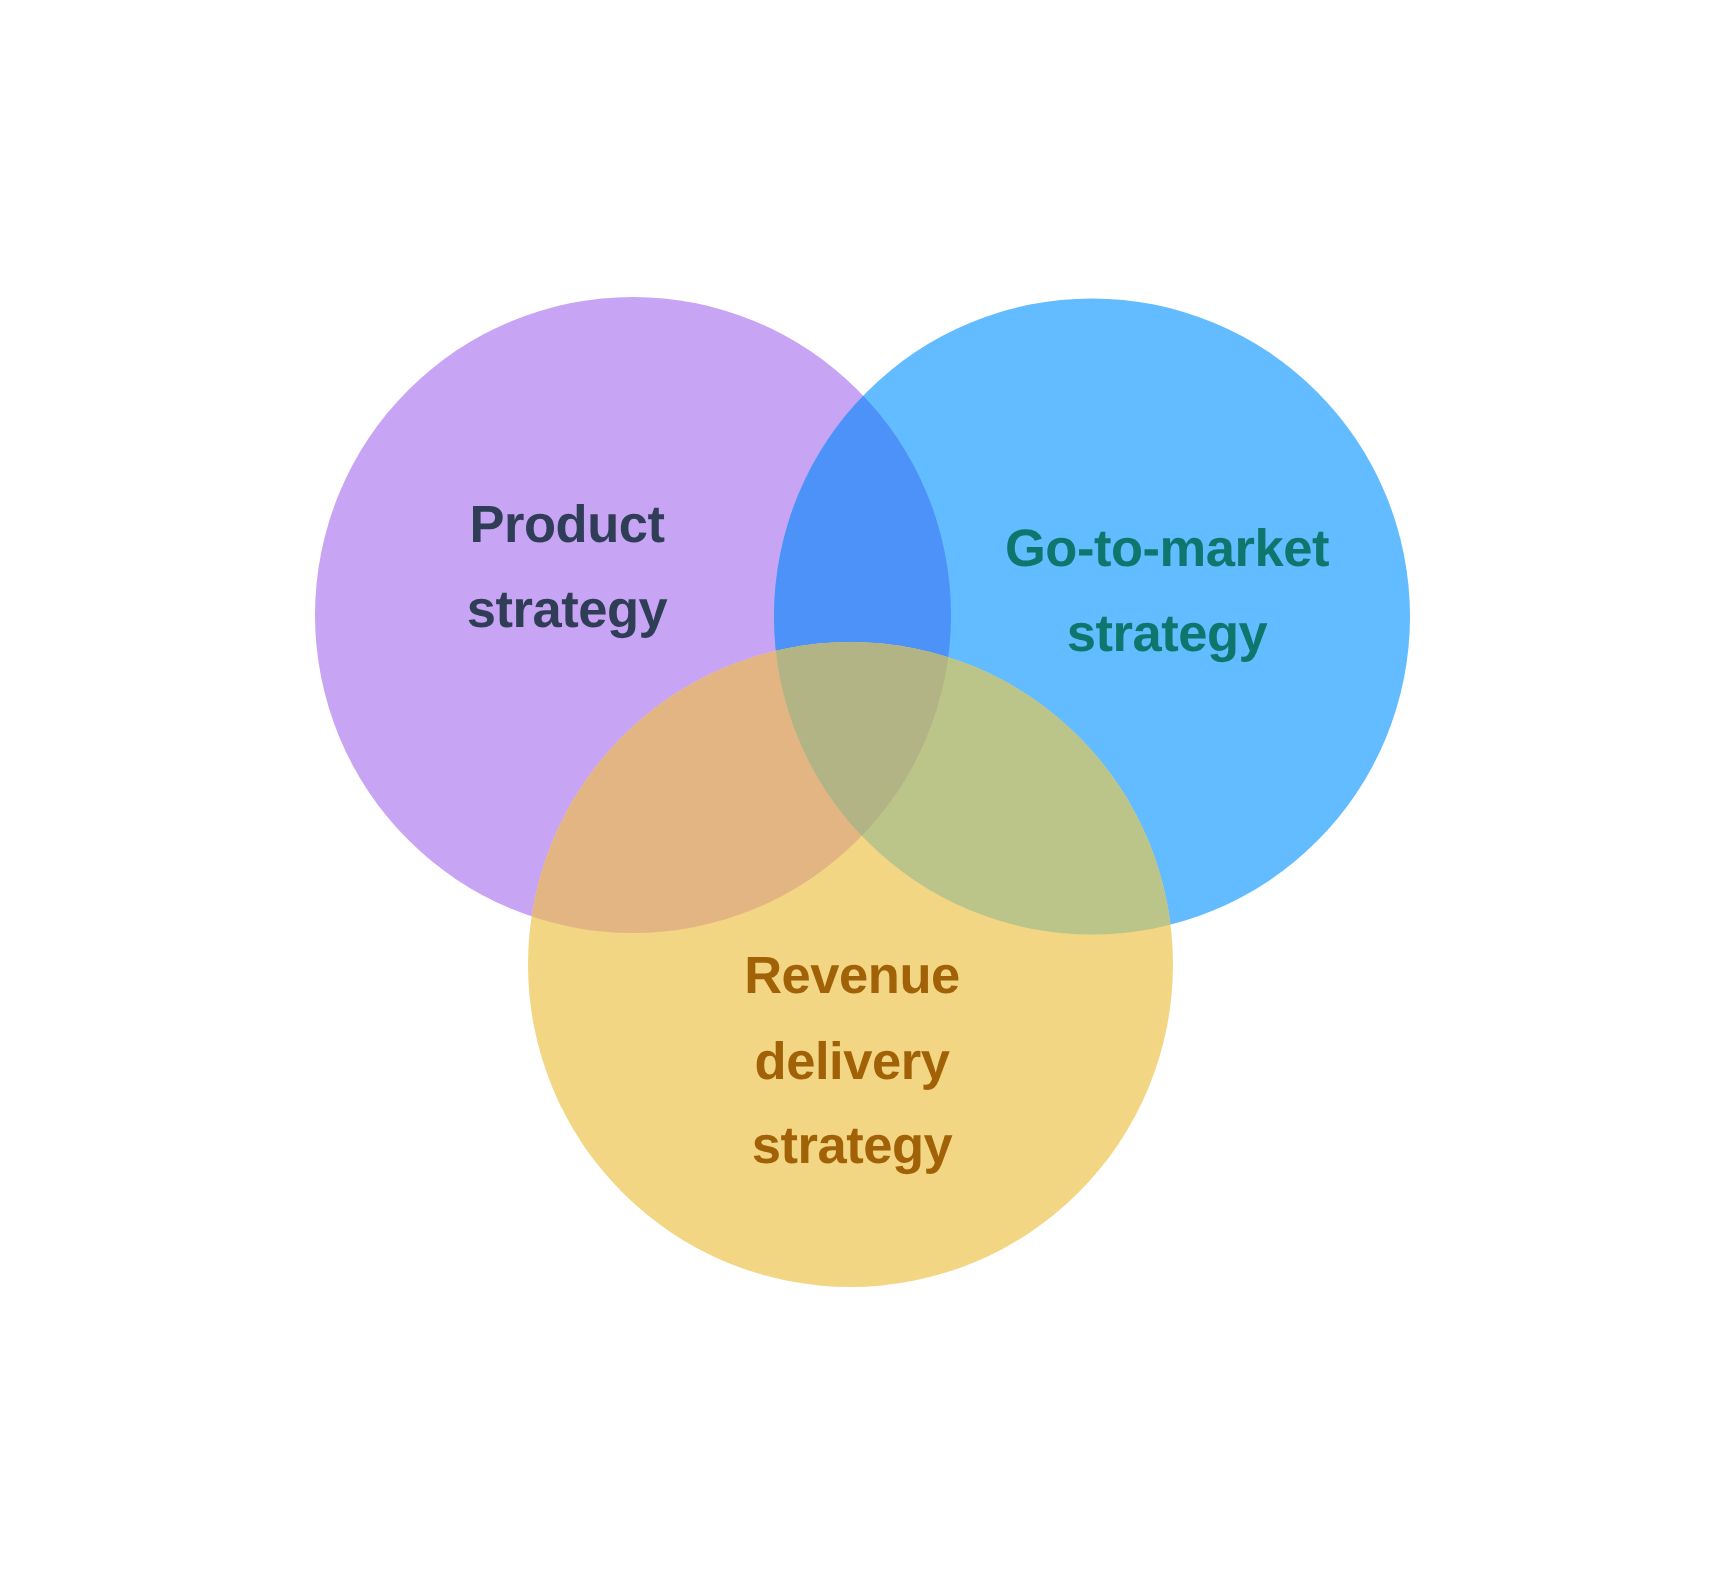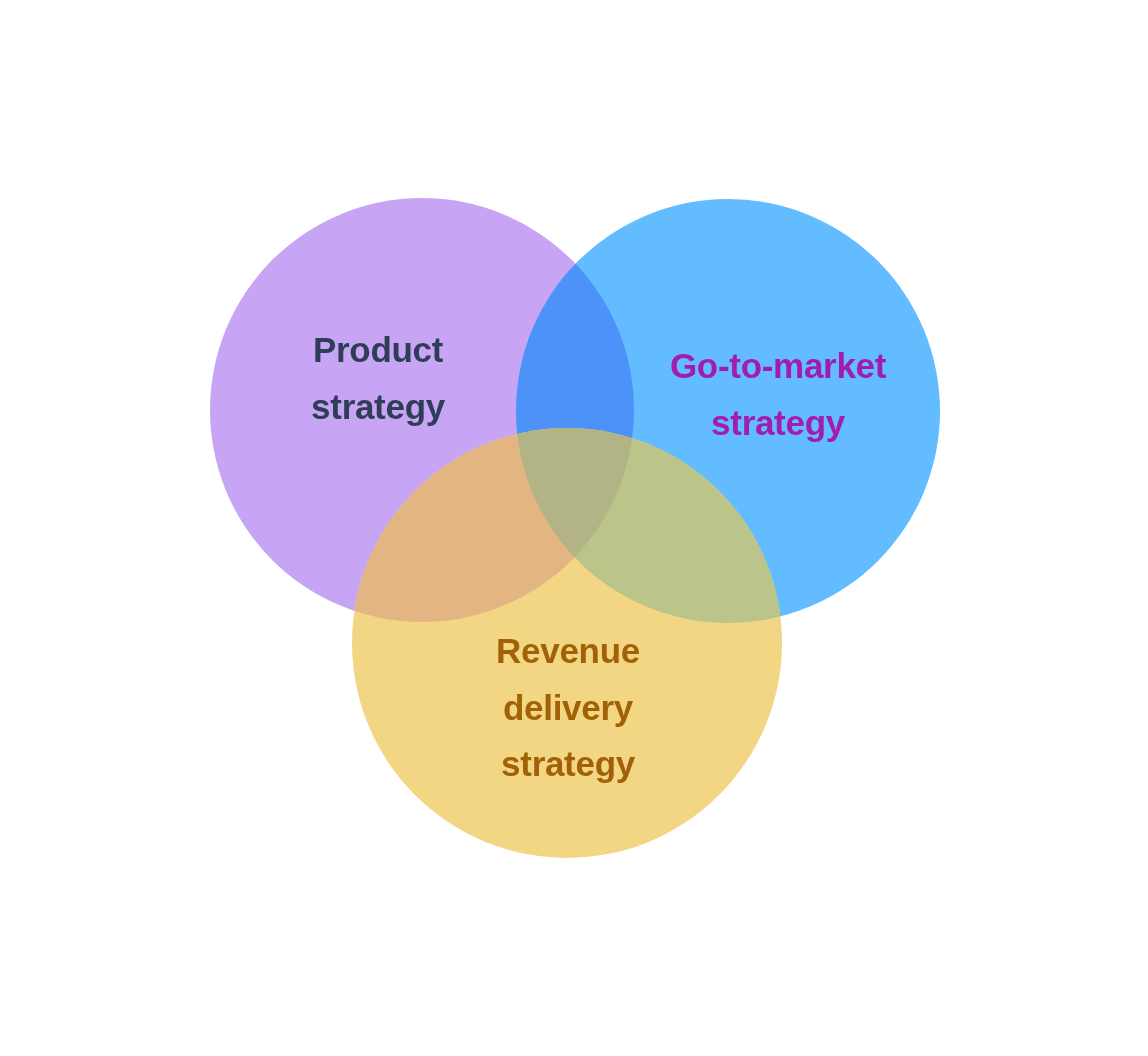--- a/index.html
+++ b/index.html
@@ -93,20 +93,20 @@
     <g clip-path="url(#clip-product)">
       <g clip-path="url(#clip-gtm)">
         <circle id="ov-all" cx="567" cy="643" r="215" fill="#b2b486"></circle>
       </g>
     </g>
   </svg>
 
   <div class="venn-label label-product" style="color: rgb(47, 62, 86);">Product
 strategy</div>
 
-  <div class="venn-label label-gtm" style="color: #a21caf;">Go-to-market
+  <div class="venn-label label-gtm" style="color: #0f766e;">Go-to-market
 strategy</div>
 
   <div class="venn-label label-revenue" style="color: #a16207;">Revenue
 delivery
 strategy</div>
 
 </div>
 
 </body></html>

